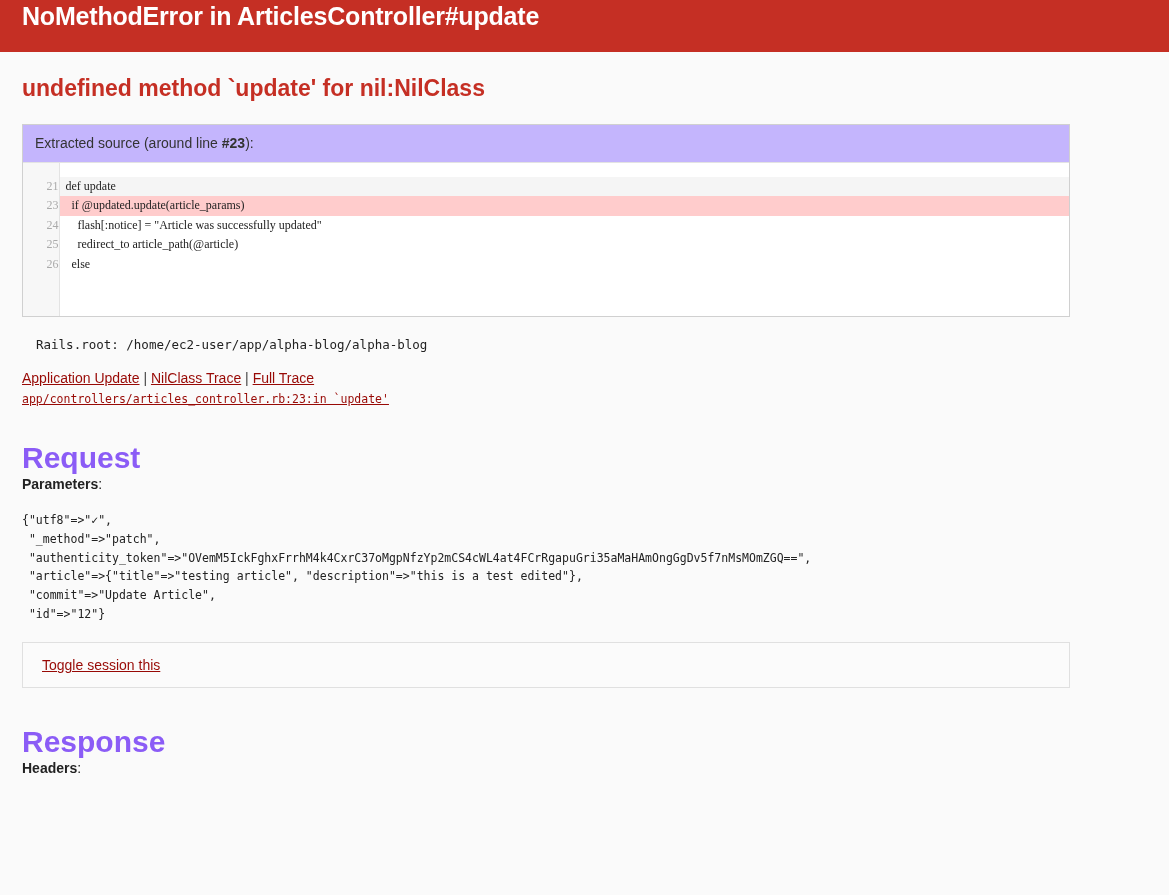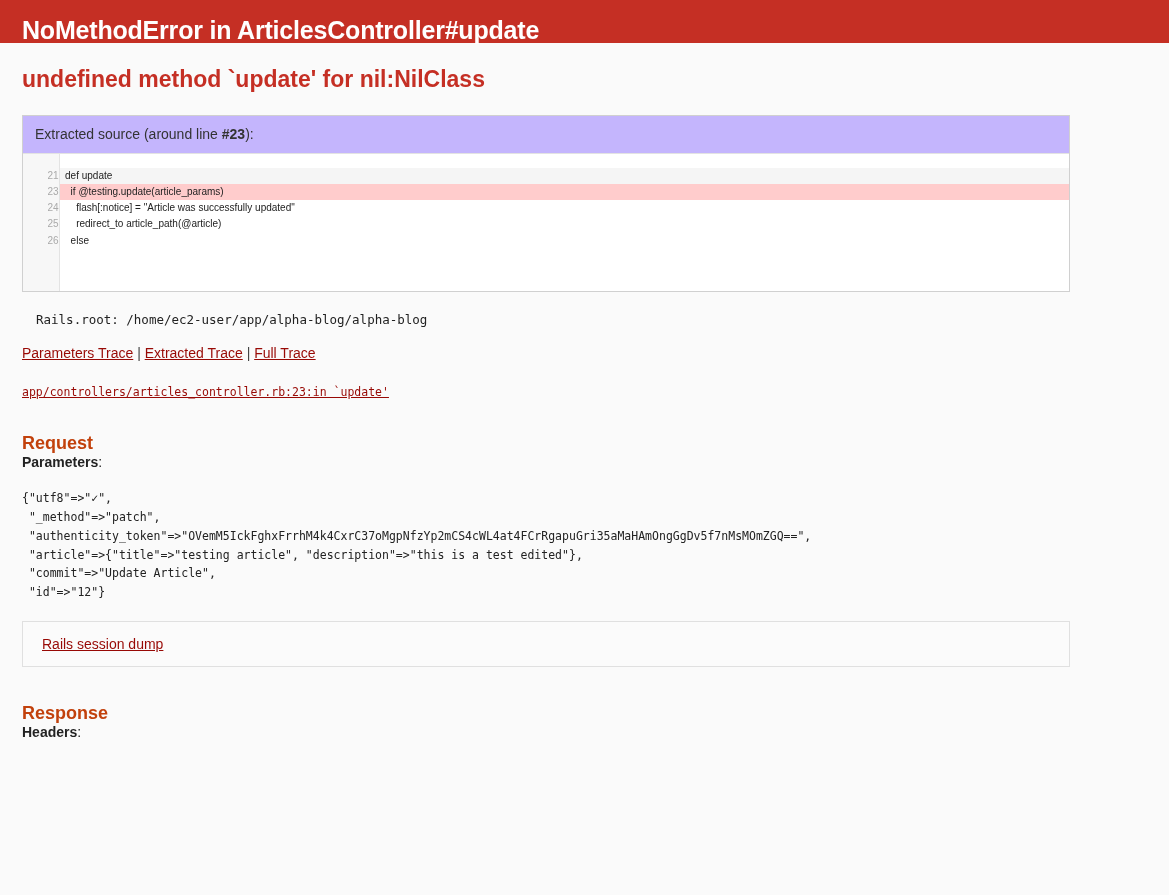--- a/index.html
+++ b/index.html
@@ -12,24 +12,24 @@
   body {
     width: 1169px;
     height: 895px;
     overflow: hidden;
   }
 
   
   #error-banner {
     background: #c52f24;
     color: #ffffff;
-    padding: 16px 0 0 22px;
-    height: 43px;
+    padding: 4px 0 0 22px;
+    height: 52px;
     display: flex;
-    align-items: flex-end;
+    align-items: flex-start;
   }
   #error-banner h1 {
     margin: 0;
     font-size: 25px;
     font-weight: bold;
     letter-spacing: -0.2px;
     line-height: 1;
   }
 
   
@@ -39,22 +39,22 @@
 
   h2.error-message {
     color: #c52f24;
     font-size: 23px;
     font-weight: bold;
     margin: 22px 0 0 0;
     line-height: 1.3;
   }
 
   h2.section-title {
-    color: #c2410c;
-    font-size: 18px;
+    color: #8b5cf6;
+    font-size: 30px;
     font-weight: bold;
     margin: 0;
     line-height: 1.2;
   }
 
   
   #source-box {
     margin-top: 20px;
     width: 1048px;
     border: 1px solid #d0d0d0;
@@ -65,22 +65,22 @@
     padding: 10px 12px 11px 12px;
     font-size: 14px;
     color: #333333;
     border-bottom: 1px solid #e3e3e3;
   }
   #source-header b { font-weight: bold; }
 
   .code-table {
     width: 100%;
     border-collapse: collapse;
-    font-family: Liberation Sans, sans-serif;
-    font-size: 10px;
+    font-family: Liberation Serif, serif;
+    font-size: 12px;
     line-height: 1.62;
   }
   .code-table td {
     padding: 0;
     vertical-align: top;
     white-space: pre;
   }
   .ln {
     width: 36px;
     text-align: right;
@@ -114,21 +114,21 @@
     font-size: 14px;
     color: #444444;
   }
   #trace-links a {
     color: #980905;
     text-decoration: underline;
   }
   .sep { color: #444444; }
 
   #trace-body {
-    margin-top: 24px;
+    margin-top: 6px;
     font-family: "DejaVu Sans Mono", monospace;
     font-size: 11.5px;
   }
   #trace-body a {
     color: #980905;
     text-decoration: underline;
   }
 
   
   #request-section { margin-top: 34px; }
@@ -184,21 +184,21 @@
           <tr class="pad">
             <td class="ln"></td>
             <td class="code"></td>
           </tr>
           <tr class="alt">
             <td class="ln">21</td>
             <td class="code">  def update</td>
           </tr>
           <tr class="highlight">
             <td class="ln">23</td>
-            <td class="code">    if @testing.update(article_params)</td>
+            <td class="code">    if @updated.update(article_params)</td>
           </tr>
           <tr>
             <td class="ln">24</td>
             <td class="code">      flash[:notice] = "Article was successfully updated"</td>
           </tr>
           <tr>
             <td class="ln">25</td>
             <td class="code">      redirect_to article_path(@article)</td>
           </tr>
           <tr>
@@ -209,23 +209,23 @@
             <td class="ln"></td>
             <td class="code"></td>
           </tr>
         </tbody>
     </table>
   </div>
 
   <div id="rails-root" class="mono-line">Rails.root: /home/ec2-user/app/alpha-blog/alpha-blog</div>
 
   <div id="trace-links">
-    <a href="#">Parameters Trace</a>
+    <a href="#">Application Update</a>
     <span class="sep">|</span>
-    <a href="#">Extracted Trace</a>
+    <a href="#">NilClass Trace</a>
     <span class="sep">|</span>
     <a href="#">Full Trace</a>
   </div>
 
   <div id="trace-body">
     <a href="#">app/controllers/articles_controller.rb:23:in `update'</a>
   </div>
 
   <div id="request-section">
     <h2 class="section-title">Request</h2>
@@ -233,21 +233,21 @@
     <div class="sub-label"><span>Parameters</span><span class="colon">:</span></div>
 
     <div id="parameters-dump">{"utf8"=&gt;"✓",
  "_method"=&gt;"patch",
  "authenticity_token"=&gt;"OVemM5IckFghxFrrhM4k4CxrC37oMgpNfzYp2mCS4cWL4at4FCrRgapuGri35aMaHAmOngGgDv5f7nMsMOmZGQ==",
  "article"=&gt;{"title"=&gt;"testing article", "description"=&gt;"this is a test edited"},
  "commit"=&gt;"Update Article",
  "id"=&gt;"12"}</div>
 
     <div class="toggle-box">
-      <a href="#">Rails session dump</a>
+      <a href="#">Toggle session this</a>
     </div>
 
   </div>
 
   <div id="response-section">
     <h2 class="section-title">Response</h2>
 
     <div class="sub-label"><span>Headers</span><span class="colon">:</span></div>
 
   </div>

